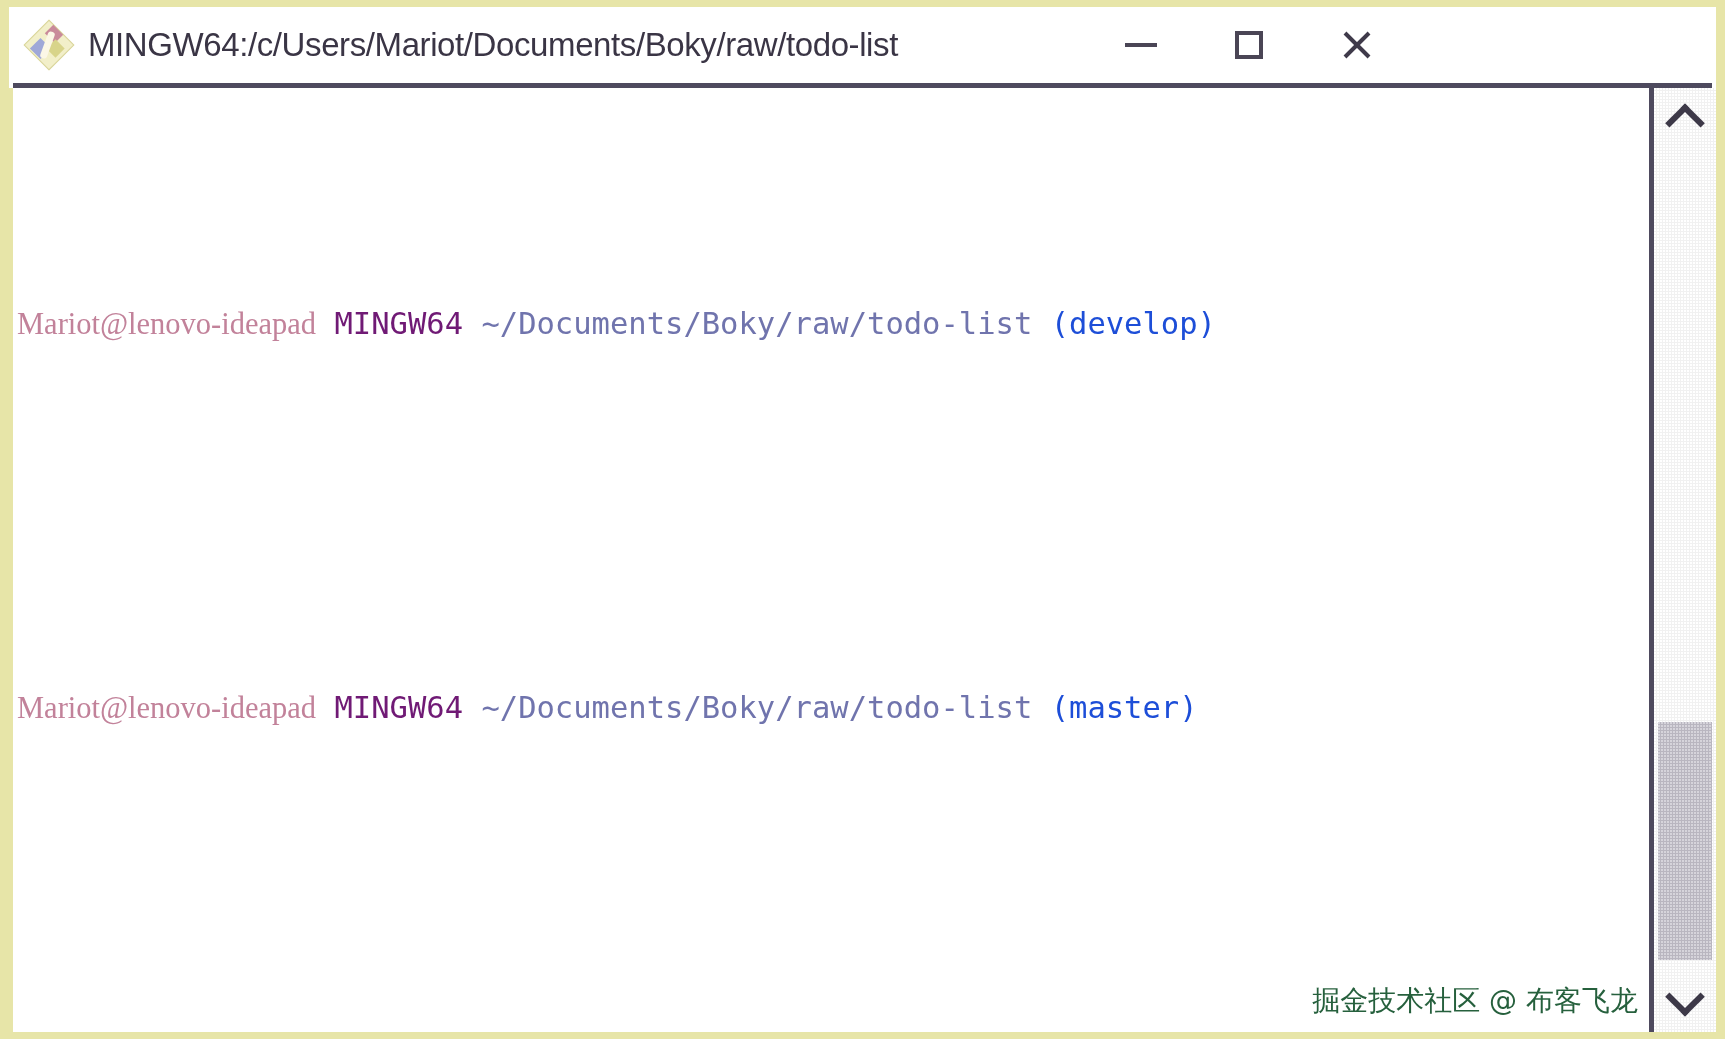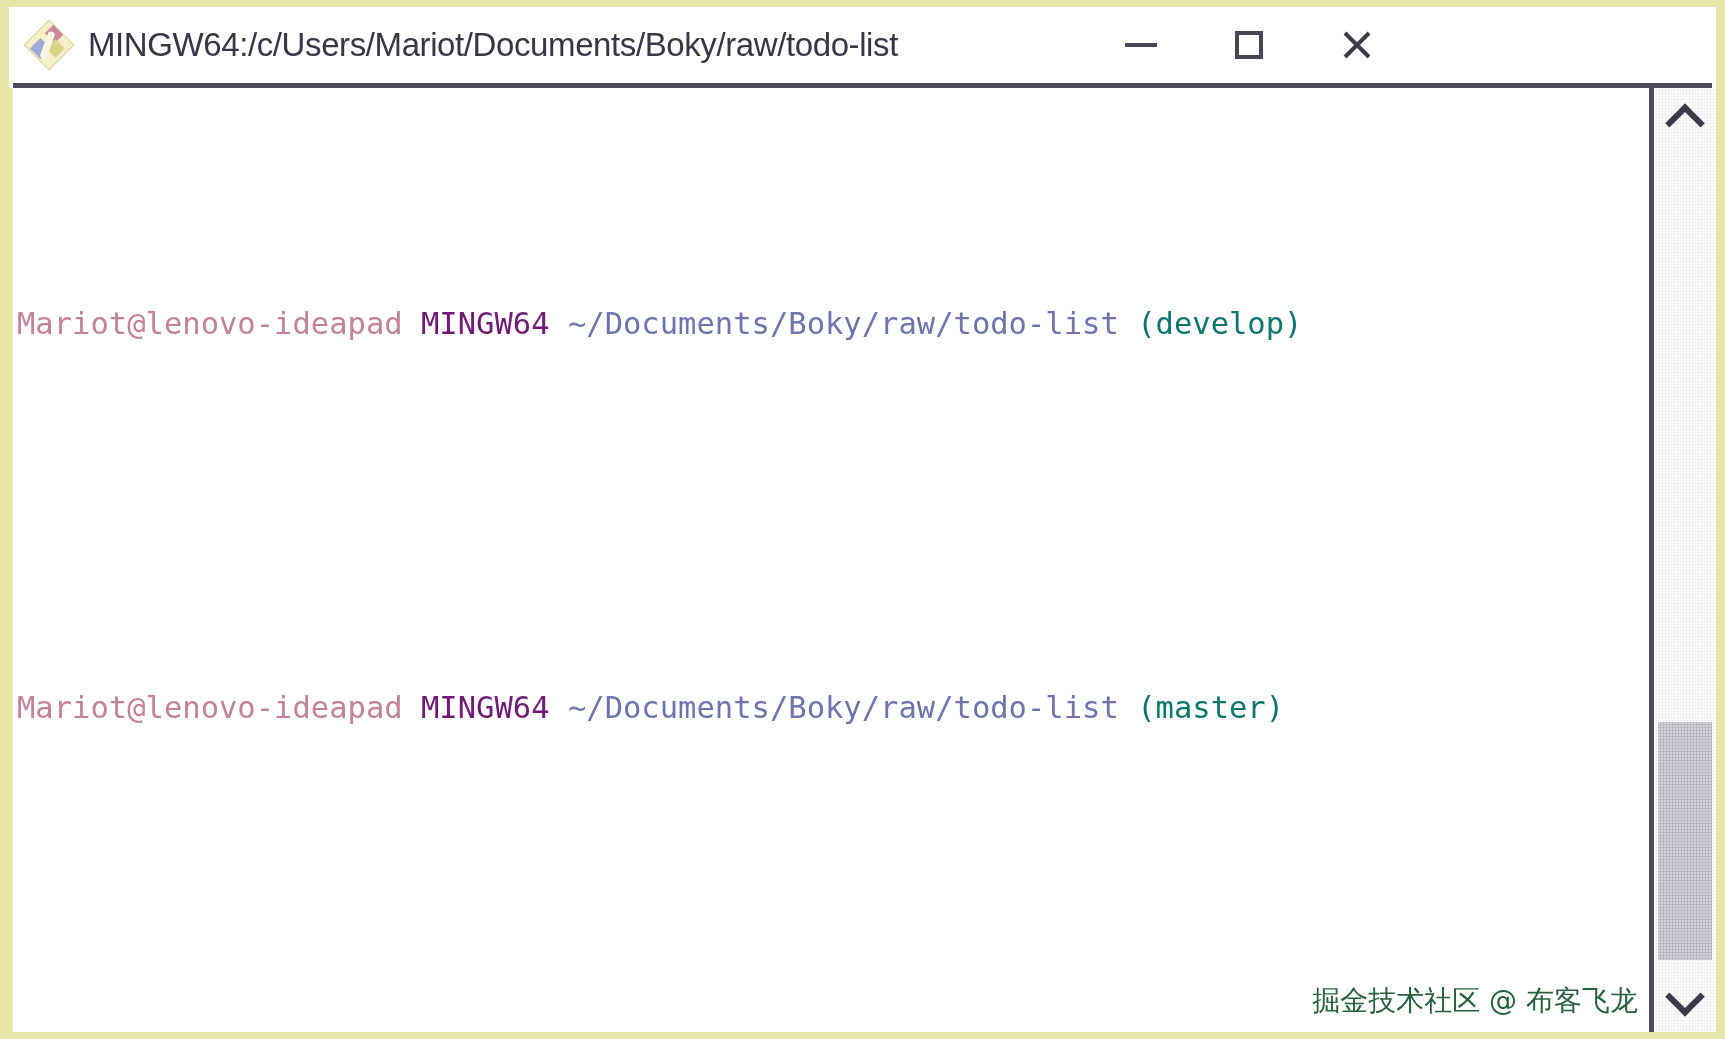--- a/index.html
+++ b/index.html
@@ -167,24 +167,24 @@
     font-family: "DejaVu Sans Mono", monospace;
     font-size: 30.5px;
     line-height: 48px;
     color: #4b4760;
     white-space: pre;
     overflow: hidden;
   }
   .line { height: 48px; }
   .blank { height: 48px; }
 
-  .c-user   { color: #c2829a; }
+  .c-user   { color: #c2829a; font-family: Liberation Serif, serif; }
   .c-host   { color: #701a75; }
   .c-path   { color: #7074ad; }
-  .c-branch { color: #0f766e; }
+  .c-branch { color: #1d4ed8; }
   .c-out    { color: #4b4760; }
 
   
   .scroll-border {
     position: absolute;
     top: 0; bottom: 0;
     right: 62px;
     width: 5px;
     background: #4e4a5e;
   }

